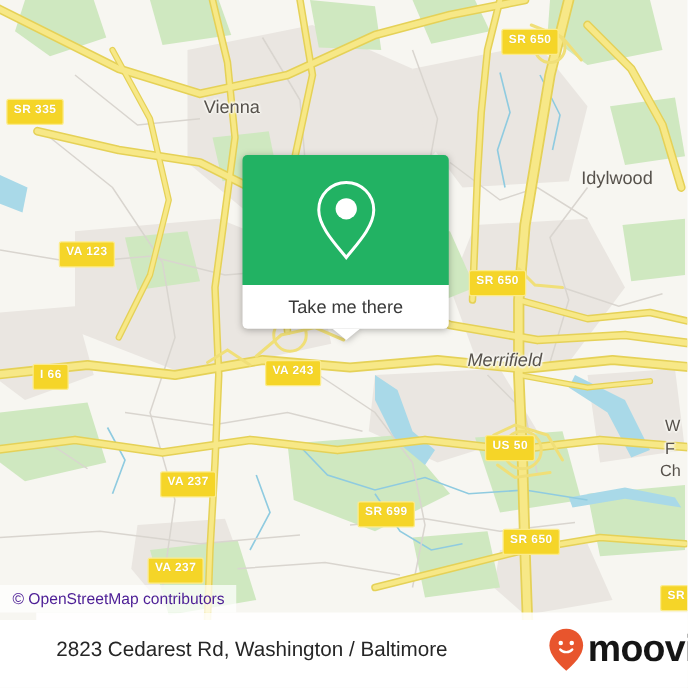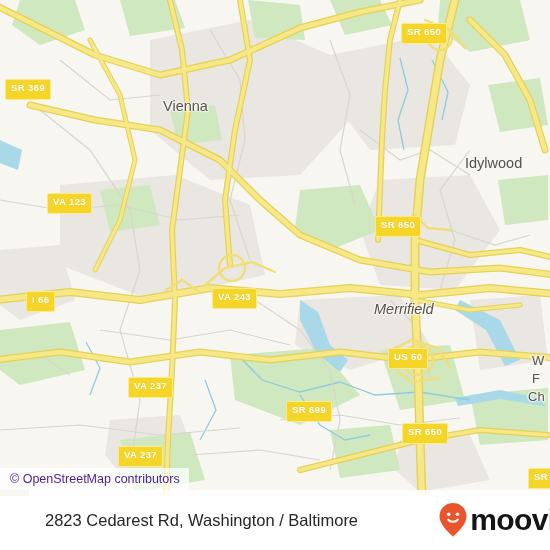--- a/index.html
+++ b/index.html
@@ -44,21 +44,20 @@
   
   .place {
     position: absolute;
     color: #57524c;
     font-size: 14.5px;
     white-space: nowrap;
     text-shadow:
       -1.4px 0 1px #f7f6f1, 1.4px 0 1px #f7f6f1,
       0 -1.4px 1px #f7f6f1, 0 1.4px 1px #f7f6f1,
       0 0 3px #f7f6f1;
-    margin-top: 20px;
   }
   .place.small { font-size: 13px; }
 
   
   #popup {
     position: absolute;
     left: 194px; top: 124px;
     width: 165px;
     filter: drop-shadow(0 1px 3px rgba(0,0,0,.30));
   }
@@ -247,40 +246,52 @@
         <circle cx="440" cy="38" r="12"></circle>
         <path d="M205,285 L225,268 L252,262 L275,272"></path>
         <path d="M395,348 L412,340 L438,348 L450,368"></path>
         <path d="M398,372 L412,382 L440,378"></path>
         <path d="M415,215 L428,228 L450,230"></path>
         <path d="M425,20 L450,30 L465,48"></path>
         <path d="M166,290 L182,280 L200,292"></path>
       </g>
     </svg>
 
-    <div class="shield" style="left:5px;  top:79px;">SR 369</div>
+    <div class="shield" style="left:5px;  top:79px;">SR 335</div>
     <div class="shield" style="left:401px;top:23px;">SR 650</div>
     <div class="shield" style="left:47px; top:193px;">VA 123</div>
     <div class="shield" style="left:375px;top:216px;">SR 650</div>
     <div class="shield" style="left:26px; top:291px;">I 66</div>
     <div class="shield" style="left:166px;top:288px;margin-left:46px;">VA 243</div>
     <div class="shield" style="left:388px;top:348px;">US 50</div>
     <div class="shield" style="left:128px;top:377px;">VA 237</div>
     <div class="shield" style="left:286px;top:401px;">SR 699</div>
     <div class="shield" style="left:402px;top:423px;">SR 650</div>
     <div class="shield" style="left:118px;top:446px;">VA 237</div>
     <div class="shield" style="left:528px;top:468px;">SR</div>
 
     <div class="place" style="left:163px;top:78px;">Vienna</div>
     <div class="place" style="left:465px;top:135px;text-align:center;">Idylwood</div>
     <div class="place" style="left:374px;top:281px;font-style:italic;">Merrifield</div>
     <div class="place small" style="left:532px;top:333px;">W</div>
     <div class="place small" style="left:532px;top:351px;">F</div>
     <div class="place small" style="left:528px;top:369px;">Ch</div>
 
+    <div id="popup">
+      <div id="popup-top">
+        <svg width="54" height="66" viewBox="0 0 54 66">
+          <path d="M27 3 C14.8 3 5 12.8 5 25 C5 39 20 54 27 63 C34 54 49 39 49 25 C49 12.8 39.2 3 27 3 Z" fill="none" stroke="#ffffff" stroke-width="2.4"></path>
+          <circle cx="27" cy="24" r="8.5" fill="#ffffff"></circle>
+        </svg>
+      </div>
+      <div id="popup-bottom">
+        <span id="popup-label">Take me there</span>
+        <div id="popup-pointer"></div>
+      </div>
+    </div>
 
     <div id="attribution">
       <span>© OpenStreetMap contributors</span>
     </div>
   </div>
 
   <div id="footer">
     <span id="footer-address">2823 Cedarest Rd, Washington / Baltimore</span>
 
     <div id="brand">

